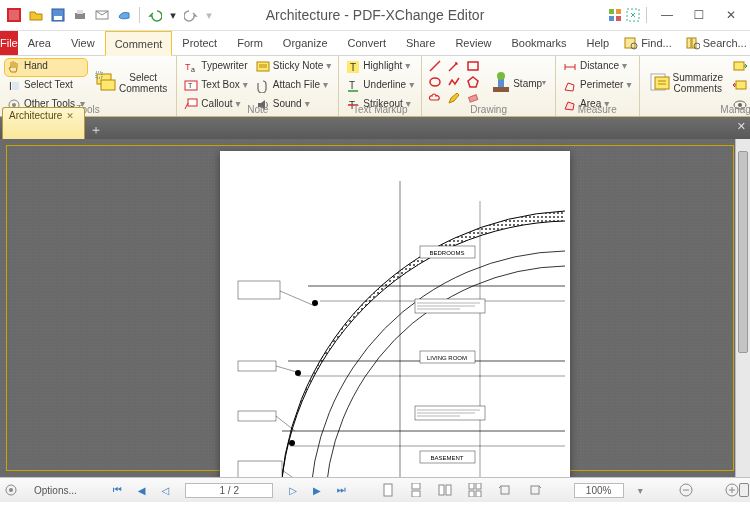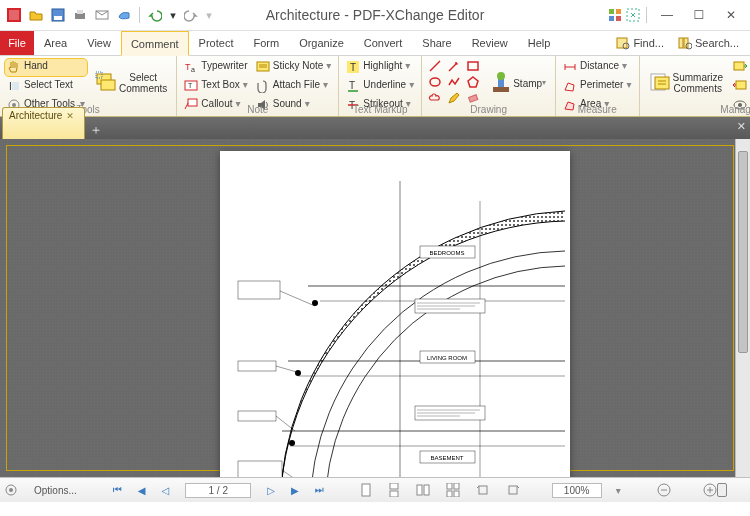--- a/index.html
+++ b/index.html
@@ -35,21 +35,21 @@
 .doctabs .close{position:absolute;right:4px;top:3px;color:#ddd;font-size:11px}
 .canvas{position:relative;height:338px;background:#6a6a6a;overflow:hidden}
 .canvas .noise{position:absolute;inset:0;background-image:radial-gradient(rgba(255,255,255,.04) 1px,transparent 1px);background-size:3px 3px}
 .canvas .frame{position:absolute;left:6px;right:16px;top:6px;bottom:6px;border:1px solid #c9a400;background:transparent}
 .canvas .page{position:absolute;left:220px;top:12px;width:350px;height:370px;background:#fff;box-shadow:0 2px 8px rgba(0,0,0,.4)}
 .canvas .vscroll{position:absolute;right:0;top:0;bottom:0;width:14px;background:#e8e8e8;border-left:1px solid #bbb}
 .canvas .vscroll .thumb{position:absolute;left:2px;right:2px;top:12px;height:200px;background:#c4c4c4;border:1px solid #999;border-radius:2px}
 .statusbar{height:24px;background:linear-gradient(#fafafa,#ececec);border-top:1px solid #c0c0c0;display:flex;align-items:center;padding:0 4px;gap:16px;font-size:10px;color:#555}
 .statusbar .sep{width:1px;height:16px;background:#ccc;margin:0 2px}
 .statusbar .ic{width:16px;height:16px;display:flex;align-items:center;justify-content:center;color:#3a7abf}
-.statusbar .pagebox{border:1px solid #bbb;background:#fff;padding:1px 12px;min-width:40px;text-align:center}
+.statusbar .pagebox{border:1px solid #bbb;background:#fff;padding:1px 23px;min-width:40px;text-align:center}
 .statusbar .zoombox{border:1px solid #bbb;background:#fff;padding:1px 4px;min-width:40px;text-align:center}
 .statusbar .slider{width:90px;height:4px;background:#ccc;position:relative;border-radius:2px}
 .statusbar .slider .kn{position:absolute;width:8px;height:12px;background:#eee;border:1px solid #888;top:-5px;left:30px;border-radius:2px}
 .grow{flex:1}
 svg{display:block}
 </style>
 </head>
 <body>
 
 <div class="titlebar">
@@ -129,20 +129,21 @@
   <div class="file">File</div>
   <div class="tab">Area</div>
   <div class="tab">View</div>
   <div class="tab active">Comment</div>
   <div class="tab">Protect</div>
   <div class="tab">Form</div>
   <div class="tab">Organize</div>
   <div class="tab">Convert</div>
   <div class="tab">Share</div>
   <div class="tab">Review</div>
+  <div class="tab">Bookmarks</div>
   <div class="tab">Help</div>
   <div class="right">
     <div class="btn">
         <svg width="14" height="14">
           <rect x="1" y="2" width="10" height="10" fill="#f9e79a" stroke="#b38600"></rect>
           <circle cx="10" cy="10" r="3" fill="none" stroke="#666"></circle>
         </svg>
         <span>Find...</span>
       </div>
     <div class="btn">

